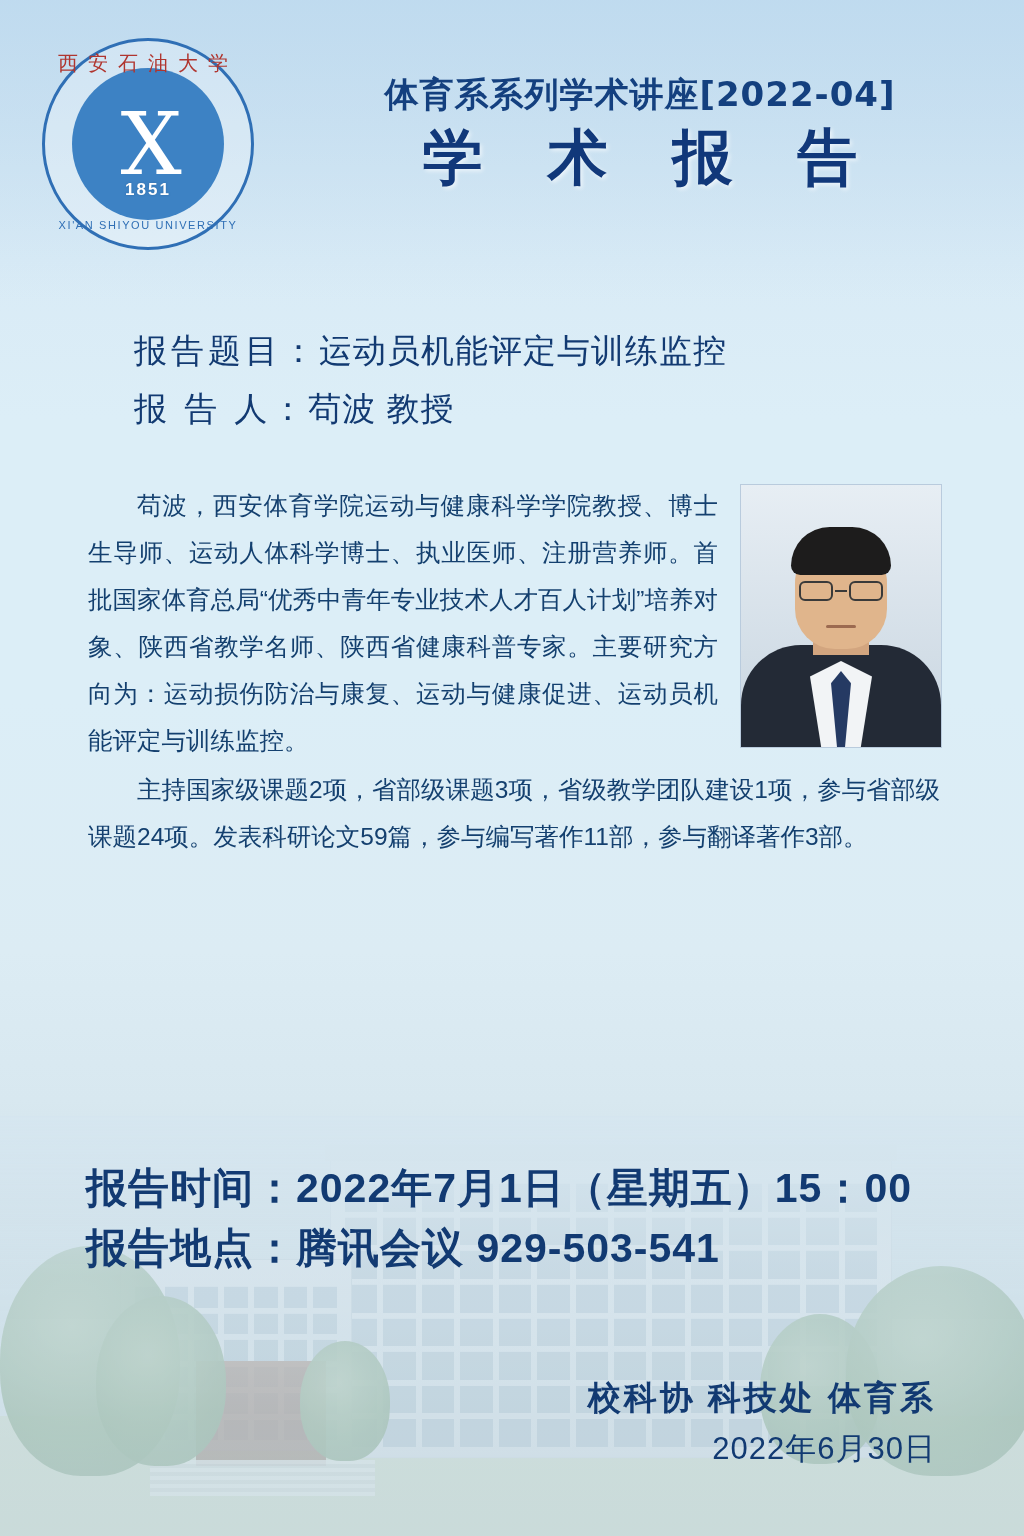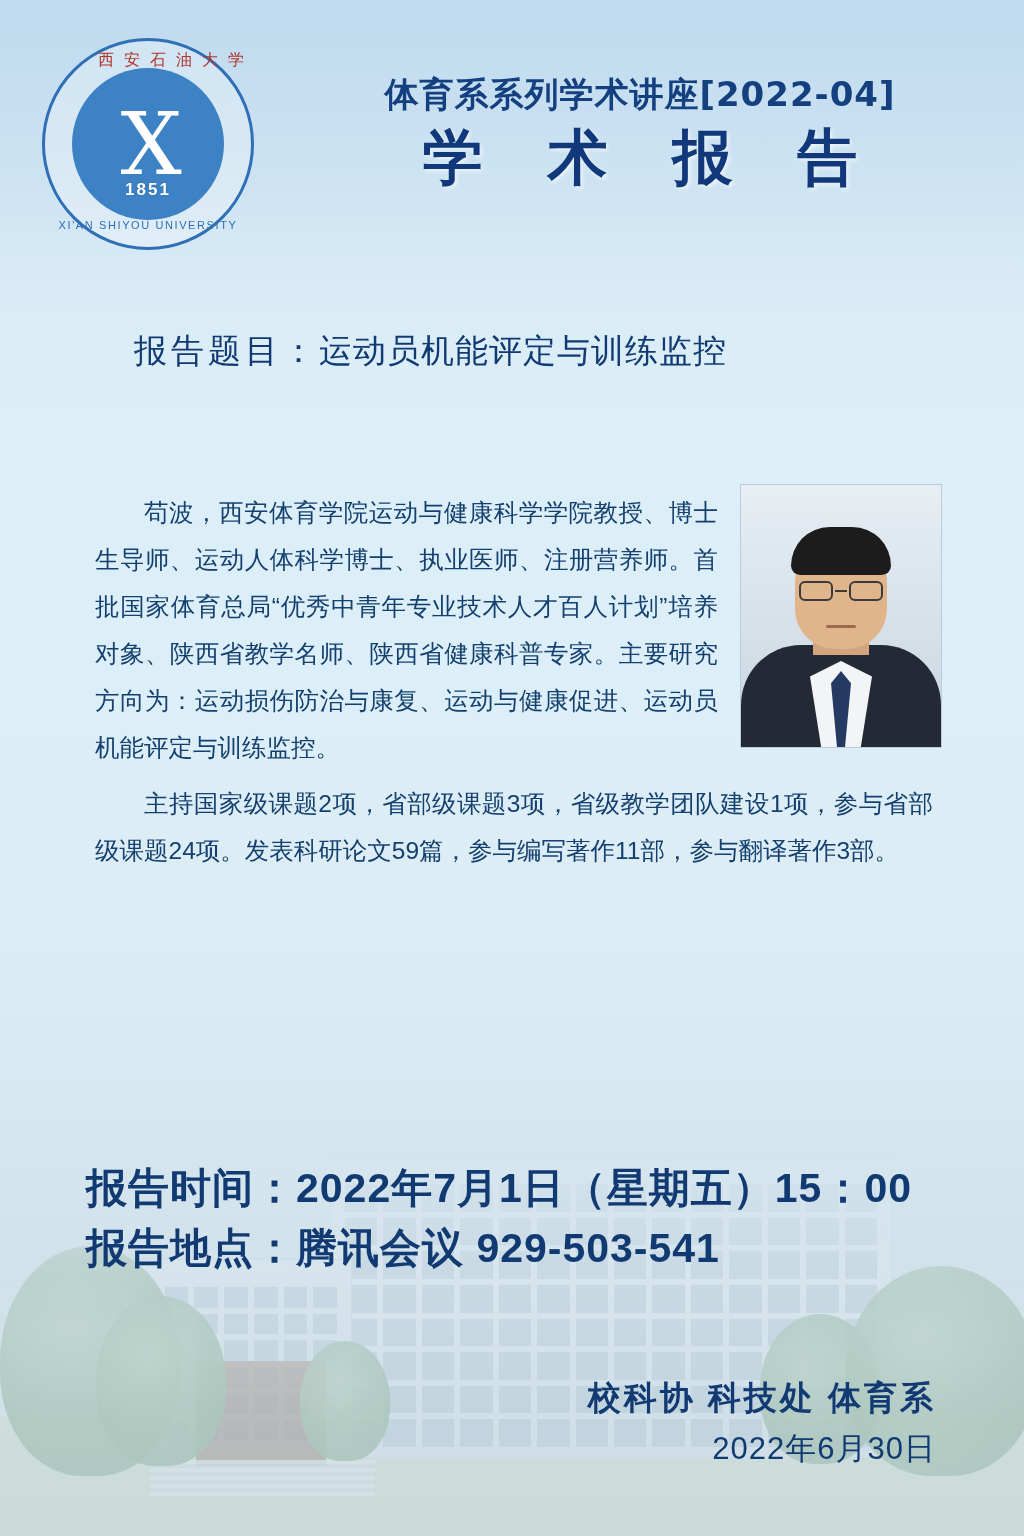--- a/index.html
+++ b/index.html
@@ -166,23 +166,23 @@
     text-align: center;
     color: #ffffff;
     font-size: 17px;
     font-weight: bold;
     letter-spacing: 2px;
     text-shadow: 0 0 2px rgba(40,90,140,0.6);
   }
   .logo .cn-top {
     position: absolute;
     left: 0; top: 12px; width: 212px;
-    text-align: right;
+    text-align: center;
     color: #b0352f;
-    font-size: 16px;
+    font-size: 20px;
     letter-spacing: 10px;
     font-family: "DejaVu Serif", "Liberation Serif", serif;
   }
   .logo .en-bottom {
     position: absolute;
     left: 0; top: 181px; width: 212px;
     text-align: center;
     color: #2f6fb5;
     font-size: 11px;
     letter-spacing: 1.6px;
@@ -231,21 +231,21 @@
   
   .bio {
     position: absolute;
     left: 86px; top: 480px;
     width: 856px;
     color: #14406f;
     font-size: 24.5px;
     line-height: 47px;
     text-align: justify;
   }
-  .bio p { margin: 9px; text-indent: 2em; }
+  .bio p { margin: 2px; text-indent: 2em; }
   .bio p.wrap-photo { text-indent: 2em; }
 
   .portrait {
     float: right;
     width: 200px;
     height: 262px;
     margin: 4px 0 8px 22px;
     border: 1px solid #b9cbdd;
     background: linear-gradient(to bottom, #dfe7ee 0%, #cfd9e3 100%);
     position: relative;
@@ -552,20 +552,23 @@
       <div class="en-bottom">XI'AN SHIYOU UNIVERSITY</div>
     </div>
 
     <div class="series-line">体育系系列学术讲座[2022-04]</div>
     <div class="main-title">学 术 报 告</div>
   </div>
 
   <div class="info">
     <div class="line">
       <span class="label">报告题目：</span><span>运动员机能评定与训练监控</span>
+    </div>
+    <div class="line">
+      <span class="label">报 告 人：</span><span>苟波 教授</span>
     </div>
   </div>
 
   <div class="bio">
 
     <div class="portrait">
       <div class="bg"></div>
       <div class="suit"></div>
       <div class="shirt"></div>
       <div class="tie"></div>

